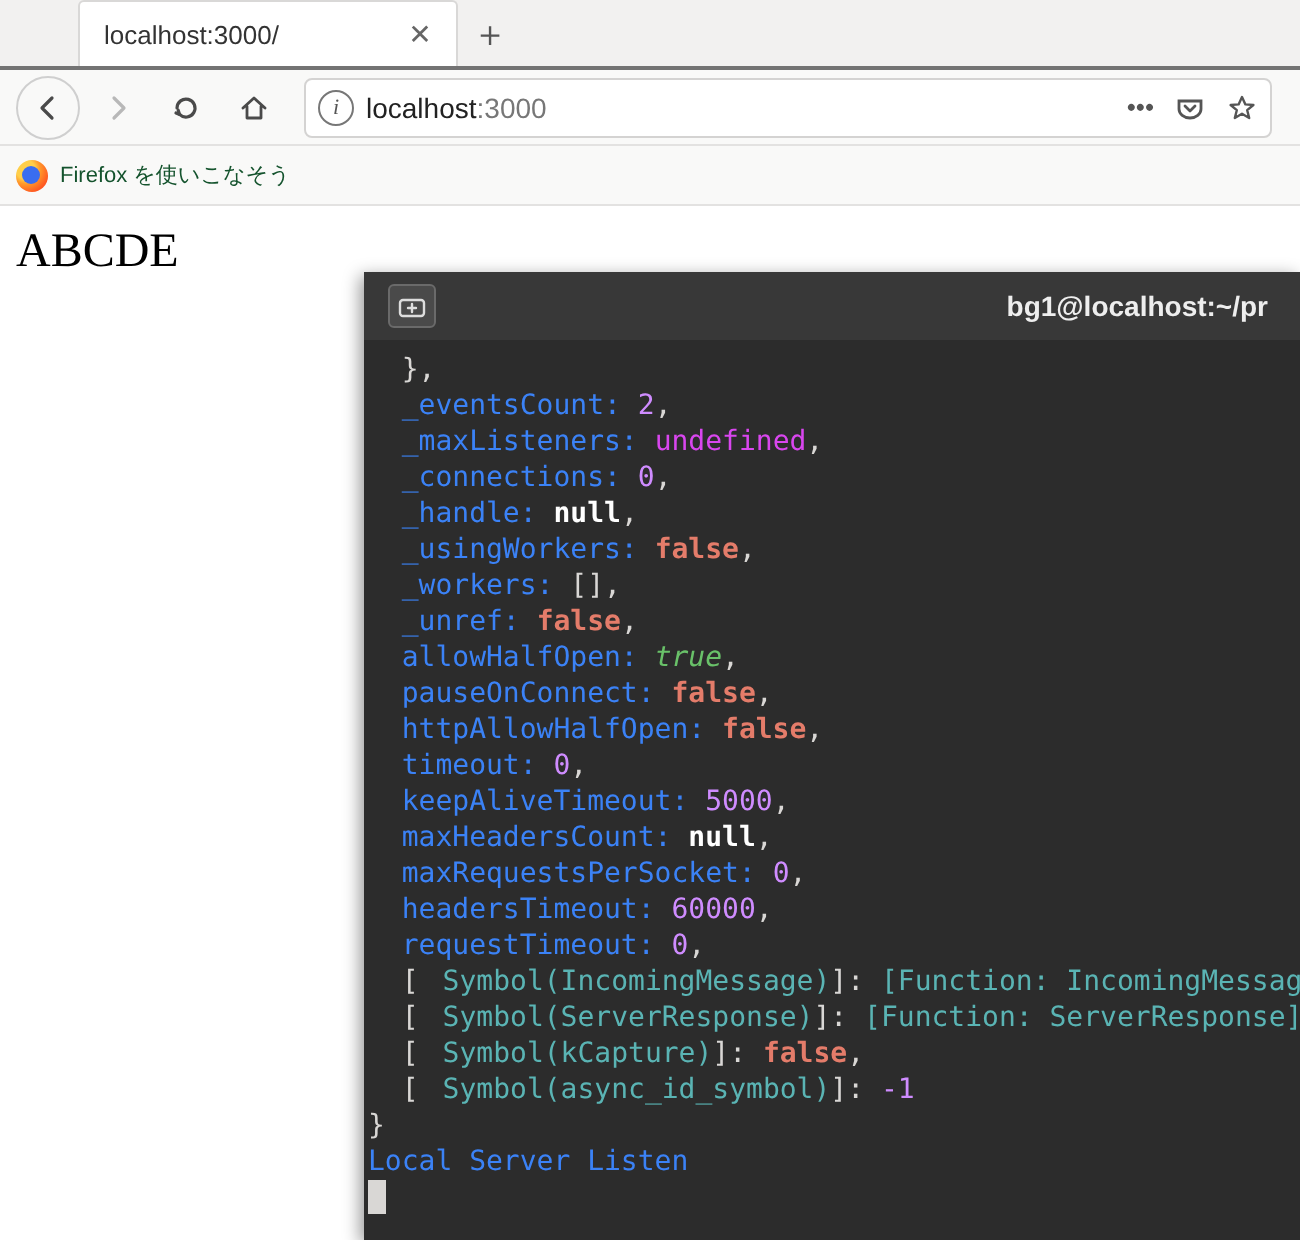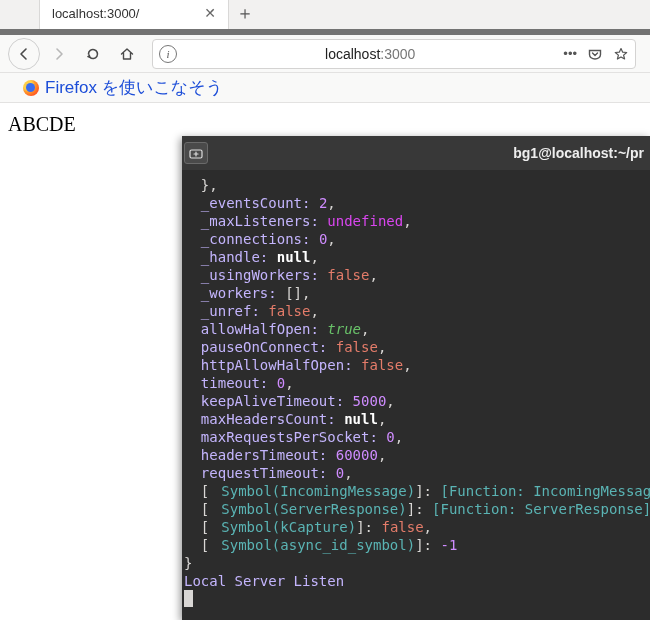--- a/index.html
+++ b/index.html
@@ -11,21 +11,21 @@
     font-size: 13px;
     background: #fff;
     overflow: hidden;
     position: relative;
   }
 
   
   .tabstrip {
     height: 35px;
     background: #f2f1f0;
-    border-bottom: 6px solid #737373;
+    border-bottom: 2px solid #737373;
     display: flex;
     align-items: flex-end;
   }
   .tabstrip .spacer-left { width: 39px; height: 100%; }
   .tab {
     display: flex;
     align-items: center;
     height: 33px;
     padding: 0 10px 0 12px;
     background: #fff;
@@ -86,51 +86,51 @@
     gap: 6px;
   }
   .url-info {
     width: 18px; height: 18px;
     border: 1.6px solid #777;
     border-radius: 50%;
     display: flex; align-items: center; justify-content: center;
     font-size: 11px; color: #555; font-style: italic;
     font-family: serif;
   }
-  .url-text { flex: 1; font-size: 14px; color: #777; text-align: center; }
+  .url-text { flex: 1; font-size: 14px; color: #777; }
   .url-text .host { color: #222; }
   .url-actions { display: flex; gap: 10px; align-items: center; color: #555; }
   .url-actions span { cursor: pointer; display:flex; align-items:center; }
 
   .bookmarkbar {
     height: 30px;
     background: #f9f9f8;
     border-bottom: 1px solid #e3e2e1;
     display: flex;
     align-items: center;
-    padding: 0 19px;
+    padding: 0 4px;
     gap: 6px;
-    font-size: 17px;
-    color: #1d4ed8;
+    font-size: 11px;
+    color: #14532d;
   }
   .bm-item { display: flex; align-items: center; gap: 6px; cursor: pointer; padding: 3px 4px; border-radius: 3px; }
   .ff-icon {
     width: 16px; height: 16px; border-radius: 50%;
     background: radial-gradient(circle at 30% 30%, #ffcf4a 0 30%, #ff9a2b 45%, #ff5821 75%);
     position: relative;
   }
   .ff-icon::after {
     content:""; position:absolute; inset:3px 4px 4px 3px;
     background:#3a6df0; border-radius:50%;
   }
 
   .page {
     padding: 10px 8px;
     font-family: "Times New Roman", serif;
-    font-size: 20px;
+    font-size: 24px;
     color: #000;
   }
 
   
   .terminal {
     position: absolute;
     left: 182px;
     top: 136px;
     right: 0;
     bottom: 0;
@@ -140,21 +140,21 @@
     color: #d9d7d5;
     display: flex;
     flex-direction: column;
     box-shadow: -2px 2px 8px rgba(0,0,0,.4);
   }
   .term-titlebar {
     height: 34px;
     background: #383838;
     display: flex;
     align-items: center;
-    padding: 0 2px;
+    padding: 0 12px;
     gap: 20px;
   }
   .term-newtab-btn {
     width: 24px; height: 22px;
     border: 1px solid #6a6a6a;
     border-radius: 3px;
     background: #4a4a4a;
     display:flex; align-items:center; justify-content:center;
     cursor: pointer;
   }
@@ -168,27 +168,27 @@
     font-family: -apple-system, sans-serif;
     white-space: nowrap; overflow: hidden;
   }
   .term-body {
     flex: 1;
     padding: 6px 2px 0 2px;
     overflow: hidden;
     white-space: pre;
     line-height: 18px;
   }
-  .tok-key    { color: #c4b5fd; }
+  .tok-key    { color: #3b82f6; }
   .tok-punc   { color: #d9d7d5; }
   .tok-num    { color: #cf8cff; }
   .tok-undef  { color: #d946ef; }
   .tok-null   { color: #ffffff; font-weight: 700; }
   .tok-true   { color: #69c169; font-style: italic; }
-  .tok-false  { color: #e47c6a; }
+  .tok-false  { color: #e47c6a; font-weight: bold; }
   .tok-sym    { color: #5ab4b4; margin-left: 12px; }
   .tok-func   { color: #5ab4b4; }
   .tok-neg    { color: #cf8cff; }
   .term-cursor {
     display: inline-block;
     width: 9px; height: 17px;
     background: #d9d7d5;
     vertical-align: text-bottom;
   }
 

